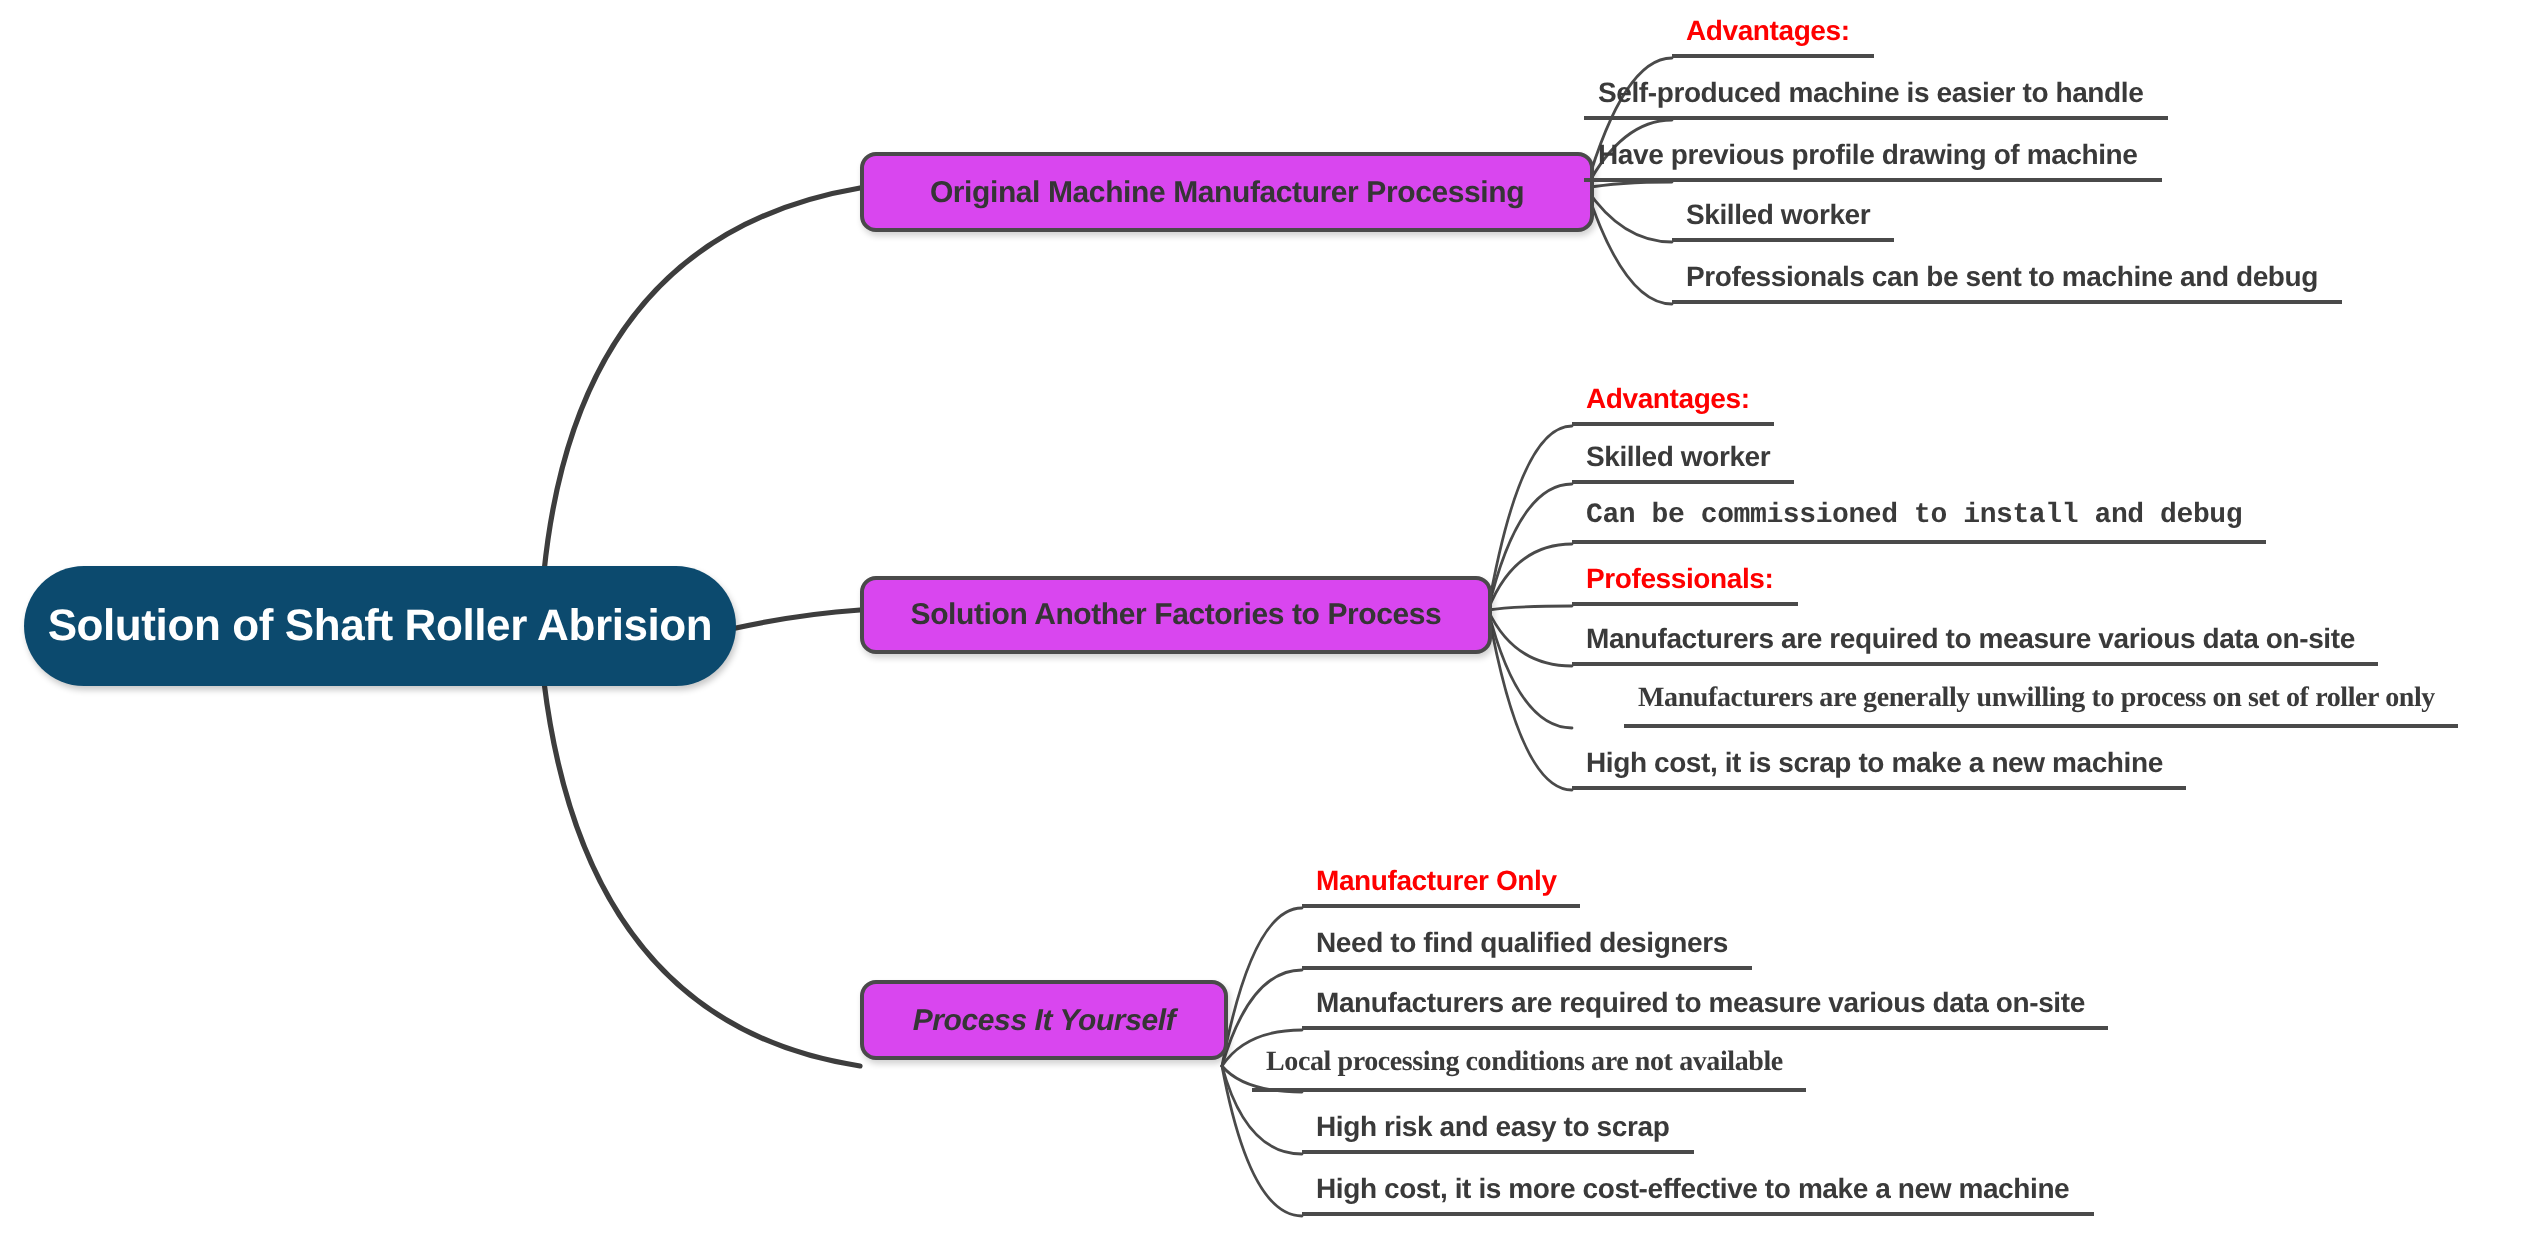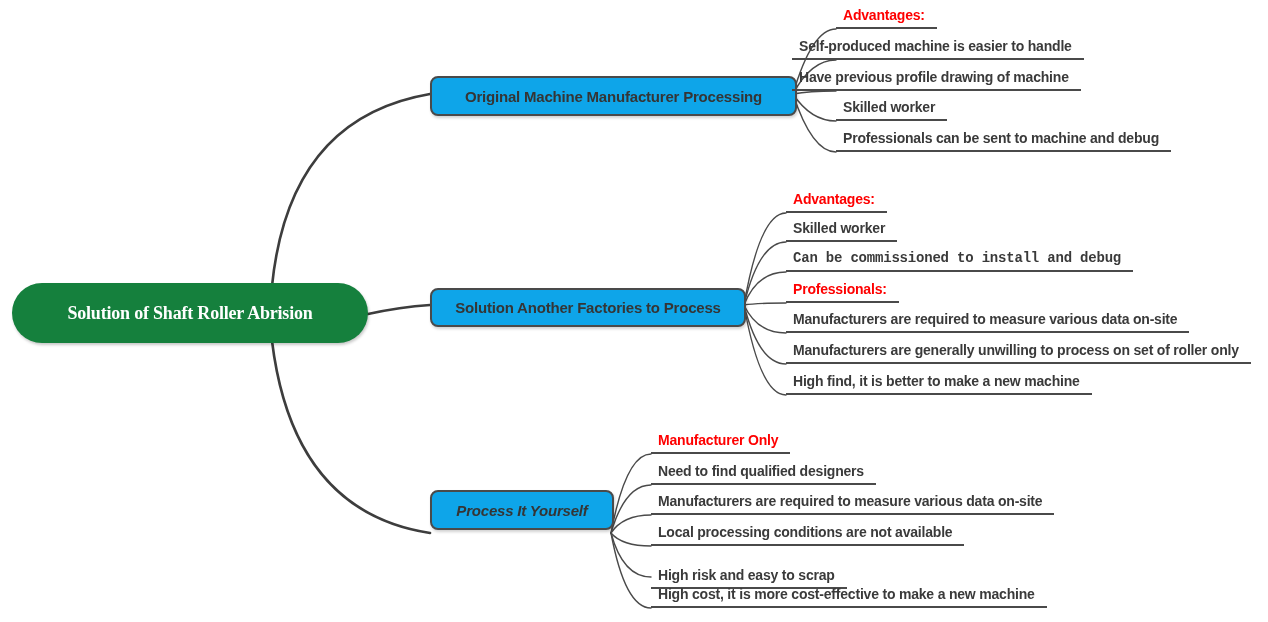--- a/index.html
+++ b/index.html
@@ -3,28 +3,28 @@
 <meta charset="utf-8">
 <style>
   html,body{margin:0;padding:0;background:#ffffff;}
   body{
     width:1268px;height:622px;position:relative;overflow:hidden;
     font-family:"Liberation Sans","DejaVu Sans",sans-serif;
   }
   #canvas{position:absolute;left:0;top:0;width:1268px;height:622px;}
   .root-topic{
     position:absolute;left:12px;top:283px;width:356px;height:60px;
-    background:#15803d;border-radius:30px;
+    background:#0c4a6e;border-radius:30px;
     display:flex;align-items:center;justify-content:center;
-    color:#ffffff;font-size:18px;font-weight:700;letter-spacing:-0.2px;
+    color:#ffffff;font-size:22px;font-weight:700;letter-spacing:-0.2px;
     box-shadow:1px 2px 3px rgba(0,0,0,0.22);
-    z-index:3;cursor:default;white-space:nowrap;font-family:Liberation Serif, serif;
+    z-index:3;cursor:default;white-space:nowrap;
   }
   .branch-topic{
-    position:absolute;background:#0ea5e9;
+    position:absolute;background:#d946ef;
     border:2px solid #4a4a4a;border-radius:8px;
     display:flex;align-items:center;justify-content:center;
     color:#353535;font-size:15px;font-weight:700;letter-spacing:-0.2px;
     box-shadow:1px 2px 3px rgba(0,0,0,0.18);
     z-index:3;cursor:default;white-space:nowrap;
   }
   .leaf-topic{
     position:absolute;
     color:#3a3a3a;font-size:14px;font-weight:700;letter-spacing:-0.2px;
     line-height:18px;padding:0 12px 3px 7px;
@@ -77,21 +77,21 @@
 <div class="leaf-topic" style="left:792px;top:37px;">Self-produced machine is easier to handle</div>
 <div class="leaf-topic" style="left:792px;top:68px;">Have previous profile drawing of machine</div>
 <div class="leaf-topic" style="left:836px;top:98px;">Skilled worker</div>
 <div class="leaf-topic" style="left:836px;top:129px;">Professionals can be sent to machine and debug</div>
 
 <div class="leaf-topic red" style="left:786px;top:190px;">Advantages:</div>
 <div class="leaf-topic" style="left:786px;top:219px;">Skilled worker</div>
 <div class="leaf-topic" style="left:786px;top:249px;font-family:Liberation Mono, monospace;">Can be commissioned to install and debug</div>
 <div class="leaf-topic red" style="left:786px;top:280px;">Professionals:</div>
 <div class="leaf-topic" style="left:786px;top:310px;">Manufacturers are required to measure various data on-site</div>
-<div class="leaf-topic" style="left:786px;top:341px;">Manufacturers are generally unwilling to process on set of roller only</div>
-<div class="leaf-topic" style="left:786px;top:372px;">High find, it is better to make a new machine</div>
+<div class="leaf-topic" style="left:812px;top:341px;font-family:Liberation Serif, serif;">Manufacturers are generally unwilling to process on set of roller only</div>
+<div class="leaf-topic" style="left:786px;top:372px;">High cost, it is scrap to make a new machine</div>
 
 <div class="leaf-topic red" style="left:651px;top:431px;">Manufacturer Only</div>
 <div class="leaf-topic" style="left:651px;top:462px;text-align:right;">Need to find qualified designers</div>
 <div class="leaf-topic" style="left:651px;top:492px;">Manufacturers are required to measure various data on-site</div>
-<div class="leaf-topic" style="left:651px;top:523px;">Local processing conditions are not available</div>
-<div class="leaf-topic" style="left:651px;top:554px;margin-top:12px;">High risk and easy to scrap</div>
+<div class="leaf-topic" style="left:626px;top:523px;font-family:Liberation Serif, serif;">Local processing conditions are not available</div>
+<div class="leaf-topic" style="left:651px;top:554px;">High risk and easy to scrap</div>
 <div class="leaf-topic" style="left:651px;top:585px;">High cost, it is more cost-effective to make a new machine</div>
 
 </body></html>

